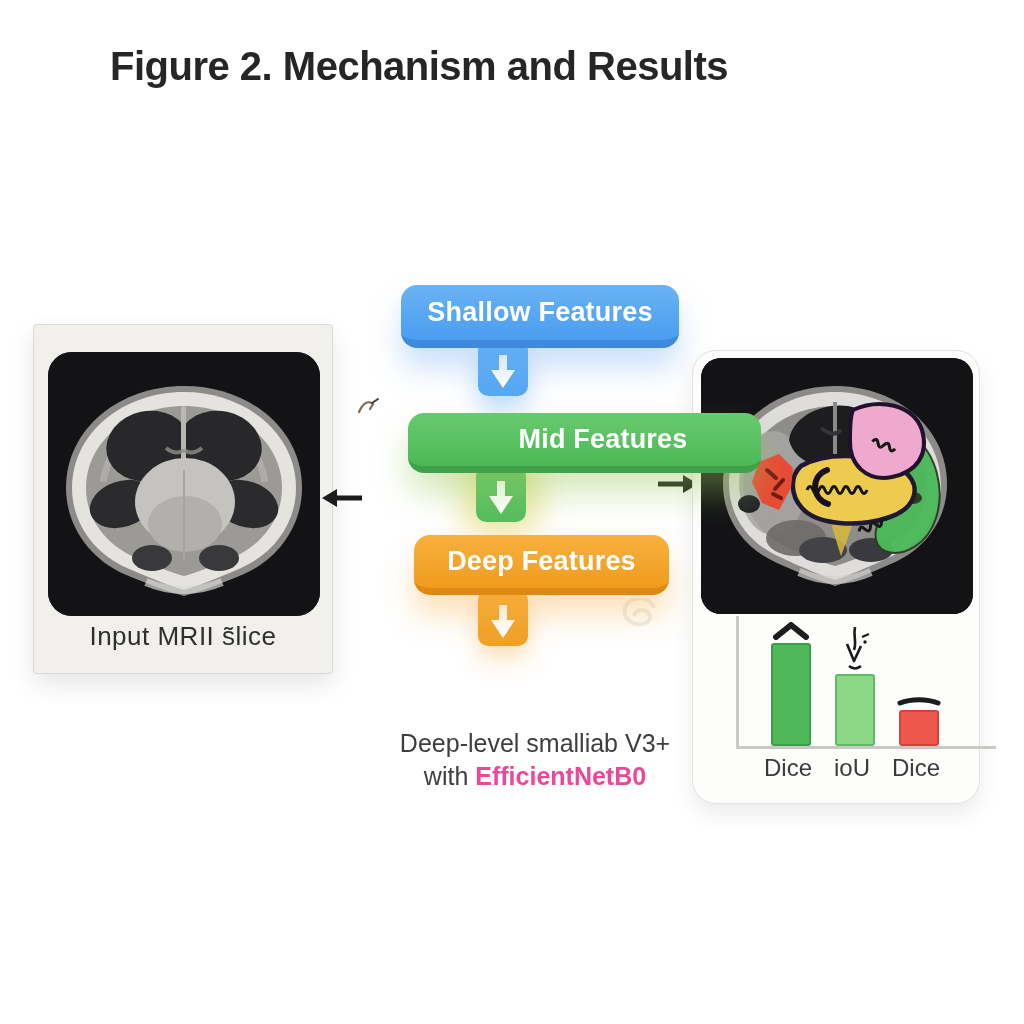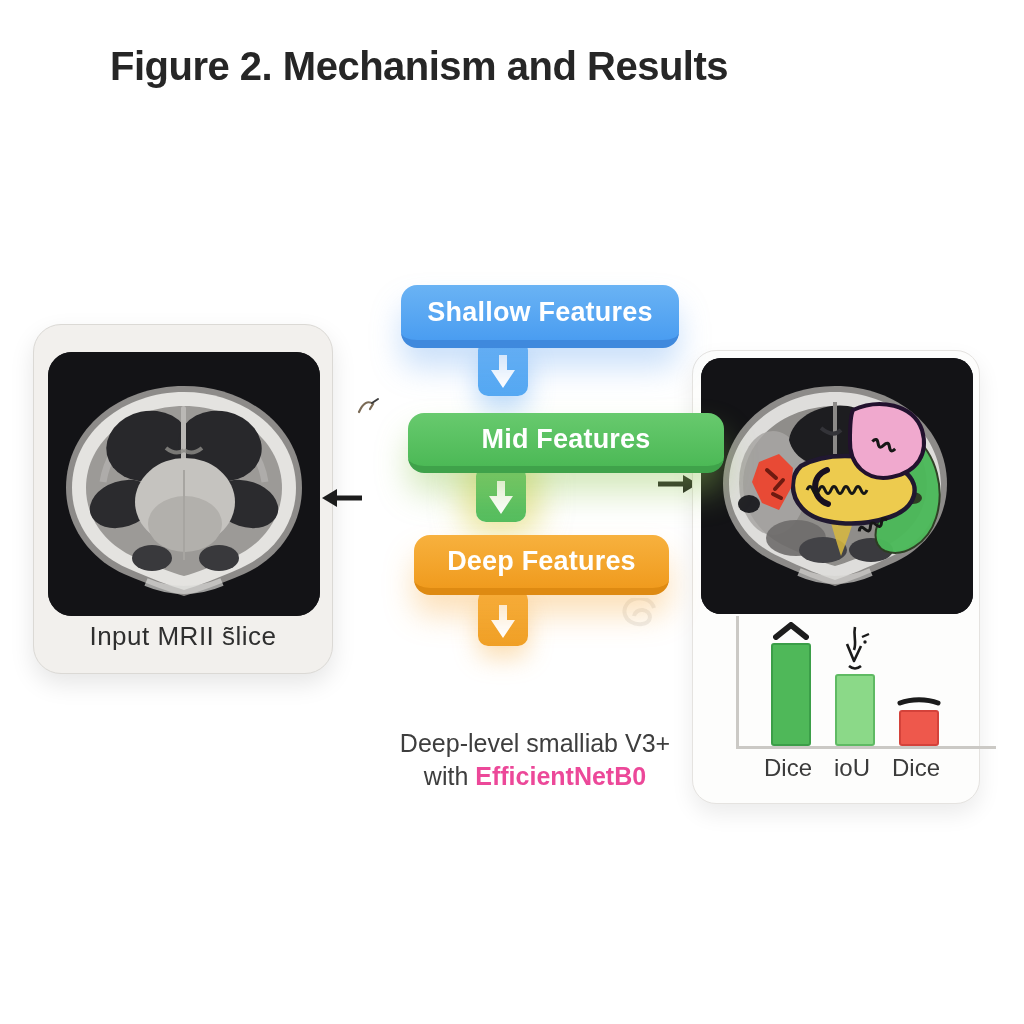--- a/index.html
+++ b/index.html
@@ -5,21 +5,21 @@
   html,body{margin:0;padding:0;background:#ffffff;}
   body{width:1024px;height:1024px;position:relative;overflow:hidden;
        font-family:"Liberation Sans", sans-serif;-webkit-font-smoothing:antialiased;}
   .abs{position:absolute;}
 
   
   .fig-title{left:0;top:44px;width:838px;text-align:center;
     font-size:40px;font-weight:700;color:#262626;letter-spacing:-0.5px;}
 
   
-  .card{background:#f2f0ed;border:1px solid #dbd9d5;border-radius:28px;
+  .card{background:#f2f0ed;border:1px solid #dbd9d5;border-radius:4px;
         box-shadow:0 10px 24px rgba(0,0,0,0.10);}
   .card-right{background:#fdfdfc;border:1.5px solid #e5e3e0;border-radius:24px;
         box-shadow:0 10px 22px rgba(0,0,0,0.08);}
   .mri-frame{background:#131316;border-radius:24px;overflow:hidden;}
   .mri-frame svg{display:block;}
 
   .left-card{left:33px;top:324px;width:298px;height:348px;}
   .left-frame{left:14px;top:27px;width:272px;height:264px;}
   .left-label{left:0;top:296px;width:298px;text-align:center;
     font-size:26px;color:#2f2f2f;letter-spacing:0.5px;}
@@ -27,21 +27,21 @@
   
   .flow-box{border-radius:16px;display:flex;align-items:center;justify-content:center;
     color:#ffffff;font-size:27px;font-weight:700;letter-spacing:0.2px;z-index:3;margin-left:36px;}
   .box-shallow{left:365px;top:285px;width:278px;height:55px;
     background:linear-gradient(180deg,#6ab3f4,#4a9df1);
     border-bottom:8px solid #3f89dd;
     box-shadow:0 20px 30px rgba(110,170,240,0.35);}
   .box-mid{left:372px;top:413px;width:316px;height:53px;
     background:linear-gradient(180deg,#68ca6e,#4cb956);
     border-bottom:7px solid #3fa24a;
-    box-shadow:0 20px 32px rgba(150,200,90,0.40);}
+    box-shadow:0 20px 32px rgba(150,200,90,0.40);padding-left:37px;}
   .box-deep{left:378px;top:535px;width:255px;height:53px;
     background:linear-gradient(180deg,#f7b13e,#f09b1e);
     border-bottom:7px solid #de8a12;
     box-shadow:0 20px 30px rgba(245,170,60,0.35);}
 
   .flow-tab{width:50px;height:56px;border-radius:10px;z-index:2;
     display:flex;align-items:flex-end;justify-content:center;padding-bottom:6px;box-sizing:border-box;}
   .tab-shallow{left:478px;top:340px;background:linear-gradient(180deg,#5fb0f5,#55a8f3);
     box-shadow:0 14px 26px rgba(110,175,245,0.45);}
   .tab-mid{left:476px;top:466px;background:linear-gradient(180deg,#62c468,#55bd5e);

